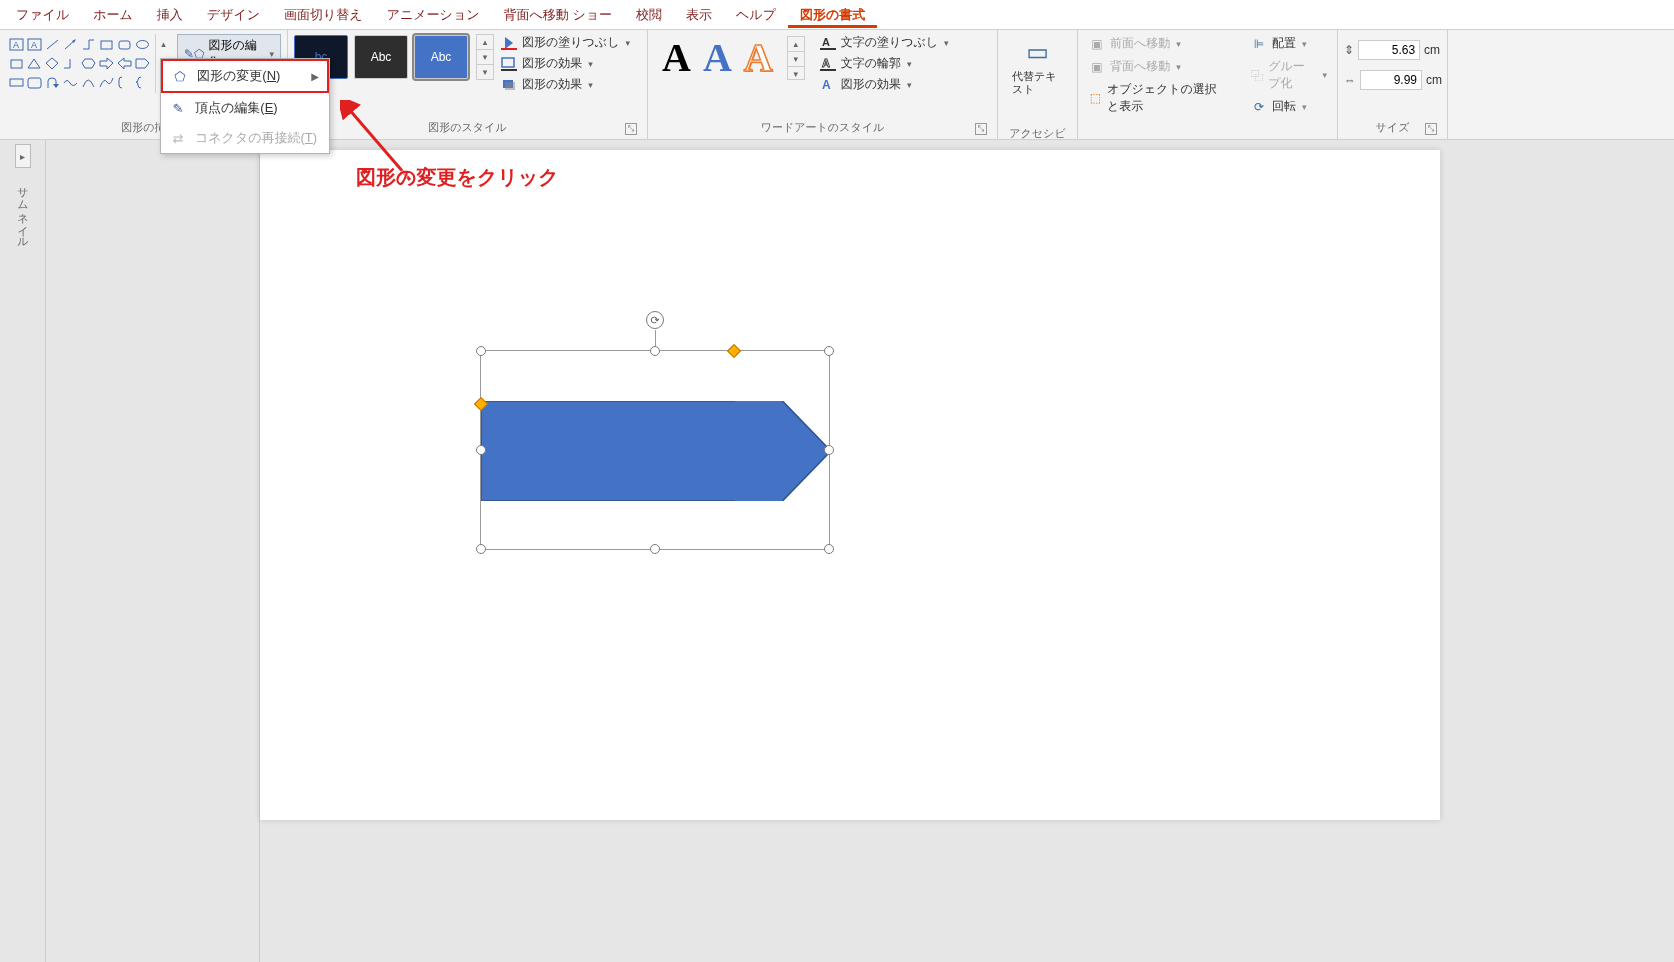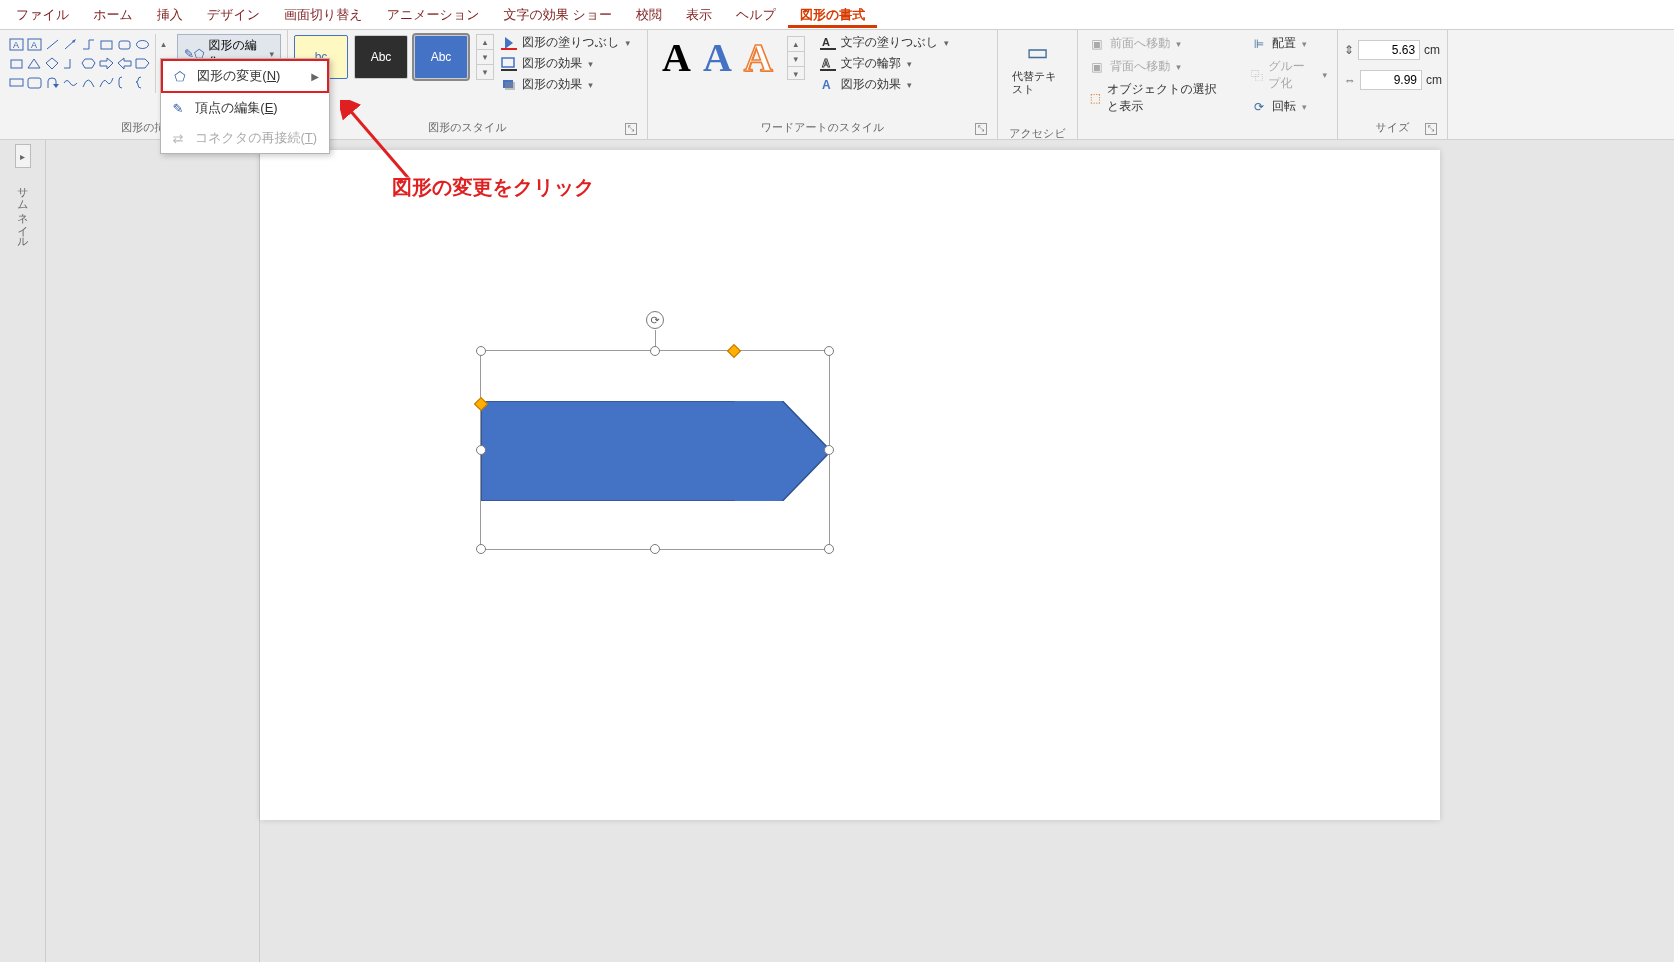--- a/index.html
+++ b/index.html
@@ -34,21 +34,21 @@
 .dditem.disabled { color:#aaa; }
 .dditem .ic { width:18px; text-align:center; color:#2e5aa8; }
 .dditem.disabled .ic { color:#bbb; }
 .dditem .arrow { margin-left:auto; color:#666; font-size:10px; }
 .ddhighlight { border:2.5px solid #e02020; }
 .ddmenu::before{content:"";}
 
 
 .style-sw { display:flex; gap:6px; align-items:center; }
 .swatch { width:54px; height:44px; border:1px solid #ccc; border-radius:2px; display:flex; align-items:center; justify-content:center; font-size:12px; }
-.sw1 { background:#fef9c3; color:#4472c4; border:1.5px solid #4472c4;}
+.sw1 { background:#0f172a; color:#4472c4; border:1.5px solid #4472c4;}
 .sw2 { background:#2e2e2e; color:#fff; }
 .sw3 { background:#4472c4; color:#fff; }
 .swatch.sel { outline:2px solid #888; }
 .sw-nav { width:18px; display:flex; flex-direction:column; border:1px solid #ccc; margin-left:2px; }
 .sw-nav span{ flex:1; text-align:center; font-size:9px; color:#666; border-bottom:1px solid #ccc; line-height:14px; }
 .sw-nav span:last-child{border:none;}
 
 
 .sfoe { display:flex; flex-direction:column; gap:4px; padding-left:6px; }
 .sfoe-row { display:flex; align-items:center; gap:4px; font-size:12px; color:#333; }
@@ -83,21 +83,21 @@
 .workspace { position:absolute; top:140px; left:0; right:0; bottom:0; display:flex; background:#e6e6e6; }
 .thumbrail { width:46px; background:#e6e6e6; border-right:1px solid #ccc; display:flex; align-items:flex-start; justify-content:center; }
 .thumb-collapse { width:16px; height:24px; margin-top:4px; border:1px solid #bbb; background:#f3f3f3; display:flex; align-items:center; justify-content:center; font-size:10px; color:#666; }
 .thumb-label { writing-mode:vertical-rl; font-size:11px; color:#666; margin-top:12px; }
 .thumbtray { width:214px; background:#e6e6e6; border-right:1px solid #ccc; }
 .slide { flex:1; display:flex; align-items:flex-start; justify-content:flex-start; padding:10px 0 0 0; }
 .slide-page { width:1180px; height:670px; background:#fff; box-shadow:0 0 6px rgba(0,0,0,.15); position:relative; }
 
 
 .anno-arrow { position:absolute; top:100px; left:340px; z-index:20; pointer-events:none; }
-.anno-text { position:absolute; top:174px; left:356px; z-index:20; color:#e02020; font-size:20px; font-weight:600; text-shadow:0 0 2px #fff,0 0 2px #fff;margin-left:36px; }
+.anno-text { position:absolute; top:164px; left:356px; z-index:20; color:#e02020; font-size:20px; font-weight:600; text-shadow:0 0 2px #fff,0 0 2px #fff; }
 
 
 .sel-box { position:absolute; left:220px; top:200px; width:350px; height:200px; border:1px solid #9a9a9a; }
 .handle { position:absolute; width:10px; height:10px; background:#fff; border:1px solid #7a7a7a; border-radius:50%; }
 .h-tl{top:-5px;left:-5px;} .h-tr{top:-5px;right:-5px;} .h-bl{bottom:-5px;left:-5px;} .h-br{bottom:-5px;right:-5px;}
 .h-t{top:-5px;left:calc(50% - 5px);} .h-b{bottom:-5px;left:calc(50% - 5px);} .h-l{top:calc(50% - 5px);left:-5px;} .h-r{top:calc(50% - 5px);right:-5px;}
 .adj { position:absolute; width:10px; height:10px; background:#ffb000; border:1px solid #c07000; transform:rotate(45deg); }
 .adj1{ top:-5px; left:248px; } .adj2{ top:48px; left:-5px; }
 .rot { position:absolute; top:-40px; left:calc(50% - 9px); width:18px; height:18px; border:1.5px solid #7a7a7a; border-radius:50%; display:flex; align-items:center; justify-content:center; font-size:11px; color:#555; }
 .rot::after{content:"";position:absolute;top:18px;left:8px;width:1px;height:17px;background:#9a9a9a;}
@@ -108,21 +108,21 @@
 </head>
 <body>
 
 <div class="menubar">
   <div class="mitem">ファイル</div>
   <div class="mitem">ホーム</div>
   <div class="mitem">挿入</div>
   <div class="mitem">デザイン</div>
   <div class="mitem">画面切り替え</div>
   <div class="mitem">アニメーション</div>
-  <div class="mitem">文字の効果 ショー</div>
+  <div class="mitem">背面へ移動 ショー</div>
   <div class="mitem">校閲</div>
   <div class="mitem">表示</div>
   <div class="mitem">ヘルプ</div>
   <div class="mitem active">図形の書式</div>
 </div>
 
 <div class="ribbon">
 
   <div class="rgroup" style="width:288px">
     <div style="display:flex;gap:2px">

